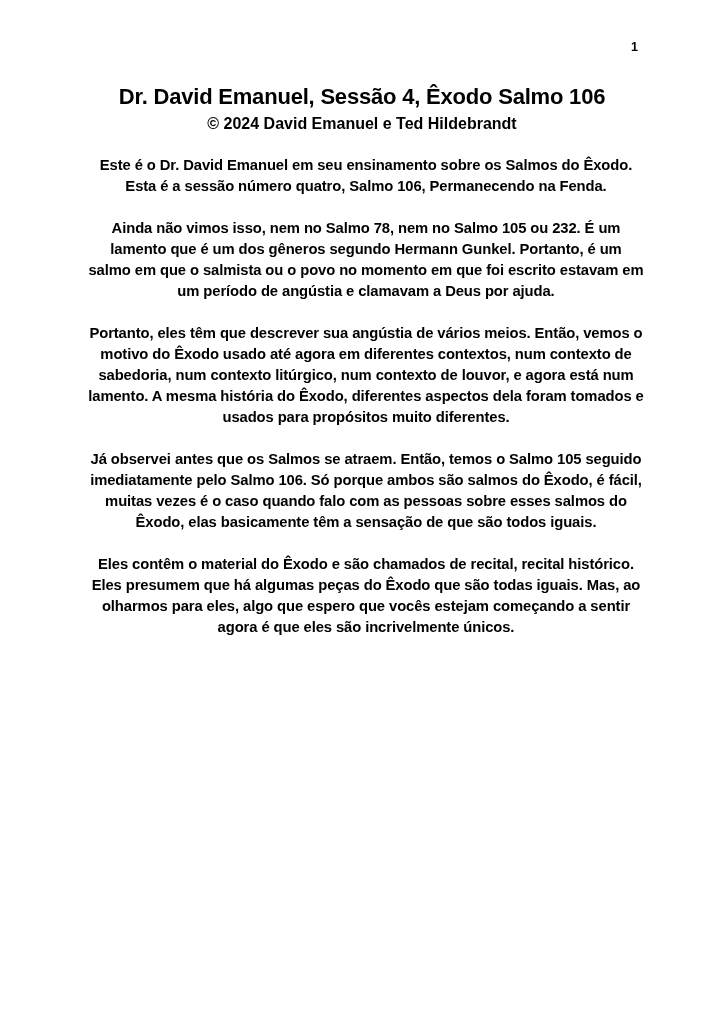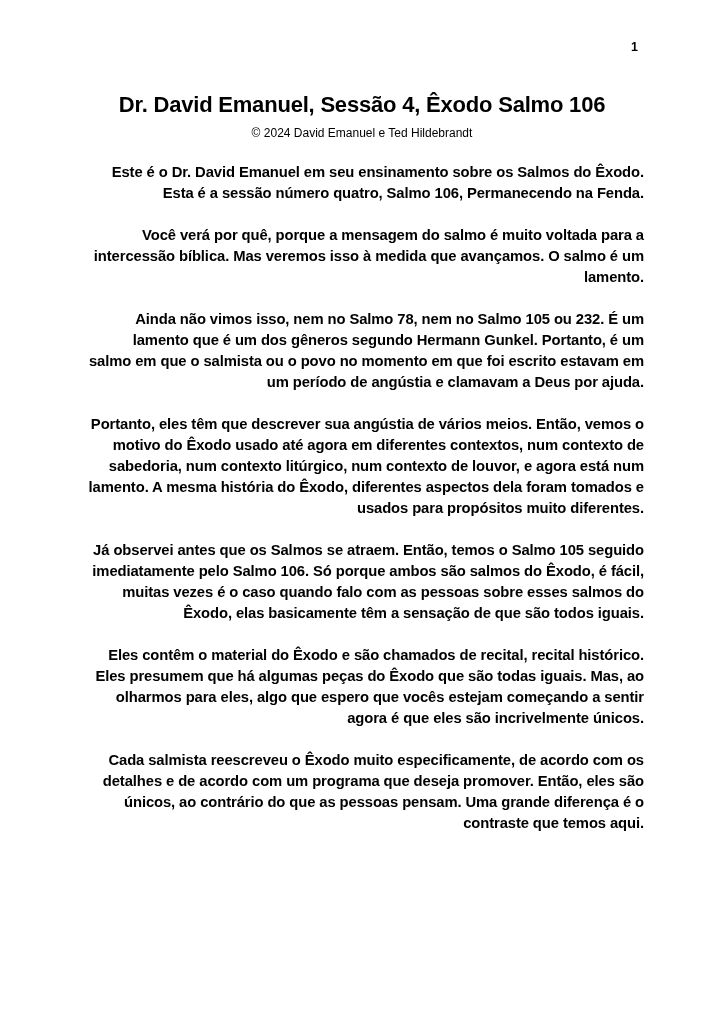--- a/index.html
+++ b/index.html
@@ -27,58 +27,56 @@
     color: #000000;
   }
   .doc-header {
     padding-top: 84px;
     text-align: center;
   }
   .doc-title {
     font-size: 22px;
     font-weight: bold;
     letter-spacing: -0.2px;
-    margin: 8px;
+    margin: 0;
     color: #000000;
   }
   .doc-copyright {
-    font-size: 12px;
-    font-weight: normal;
+    font-size: 16px;
+    font-weight: bold;
     margin-top: 5px;
     color: #000000;
   }
   .doc-body {
     margin: 22px 80px 0 88px;
     width: 556px;
   }
   .doc-body p {
     font-size: 14.8px;
     font-weight: bold;
     line-height: 21px;
     margin: 0 0 21px 0;
-    text-align: right;
+    text-align: center;
     color: #000000;
     letter-spacing: -0.1px;
   }
 </style>
 </head>
 <body>
 
 <div class="page">
 
   <div class="page-number">1</div>
 
   <div class="doc-header">
     <h1 class="doc-title">Dr. David Emanuel, Sessão 4, Êxodo Salmo 106</h1>
     <div class="doc-copyright">© 2024 David Emanuel e Ted Hildebrandt</div>
   </div>
 
   <div class="doc-body">
       <p>Este é o Dr. David Emanuel em seu ensinamento sobre os Salmos do Êxodo. Esta é a sessão número quatro, Salmo 106, Permanecendo na Fenda.</p>
-      <p>Você verá por quê, porque a mensagem do salmo é muito voltada para a intercessão bíblica. Mas veremos isso à medida que avançamos. O salmo é um lamento.</p>
       <p>Ainda não vimos isso, nem no Salmo 78, nem no Salmo 105 ou 232. É um lamento que é um dos gêneros segundo Hermann Gunkel. Portanto, é um salmo em que o salmista ou o povo no momento em que foi escrito estavam em um período de angústia e clamavam a Deus por ajuda.</p>
       <p>Portanto, eles têm que descrever sua angústia de vários meios. Então, vemos o motivo do Êxodo usado até agora em diferentes contextos, num contexto de sabedoria, num contexto litúrgico, num contexto de louvor, e agora está num lamento. A mesma história do Êxodo, diferentes aspectos dela foram tomados e usados para propósitos muito diferentes.</p>
       <p>Já observei antes que os Salmos se atraem. Então, temos o Salmo 105 seguido imediatamente pelo Salmo 106. Só porque ambos são salmos do Êxodo, é fácil, muitas vezes é o caso quando falo com as pessoas sobre esses salmos do Êxodo, elas basicamente têm a sensação de que são todos iguais.</p>
       <p>Eles contêm o material do Êxodo e são chamados de recital, recital histórico. Eles presumem que há algumas peças do Êxodo que são todas iguais. Mas, ao olharmos para eles, algo que espero que vocês estejam começando a sentir agora é que eles são incrivelmente únicos.</p>
-      <p>Cada salmista reescreveu o Êxodo muito especificamente, de acordo com os detalhes e de acordo com um programa que deseja promover. Então, eles são únicos, ao contrário do que as pessoas pensam. Uma grande diferença é o contraste que temos aqui.</p>
     </div>
 
 </div>
 
 </body></html>

